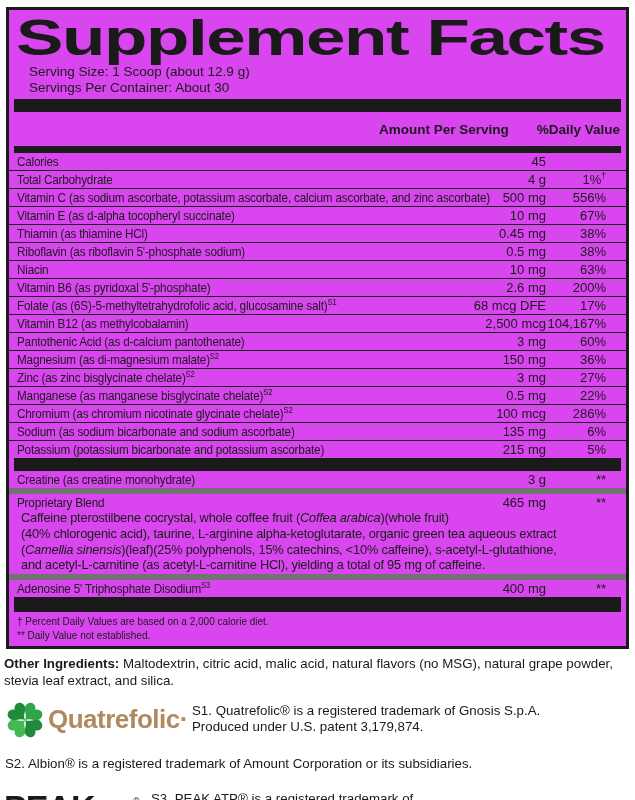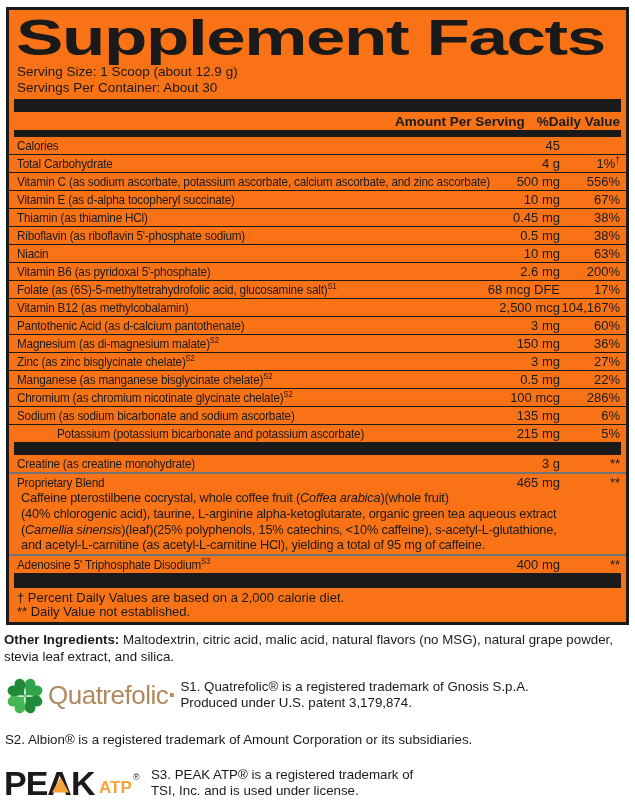--- a/index.html
+++ b/index.html
@@ -1,59 +1,59 @@
 <!DOCTYPE html>
 <html><head>
 <meta charset="utf-8">
 <style>
   html,body{margin:0;padding:0;}
   body{
     width:635px;height:800px;background:#ffffff;color:#1a1a1a;
     font-family:"Liberation Sans",sans-serif;overflow:hidden;
   }
   .facts-box{
-    margin:7px 6px 0 6px;border:3px solid #1a1a1a;background:#f97316;
+    margin:7px 6px 0 6px;border:3px solid #1a1a1a;background:#d946ef;
   }
   .title{
     font-weight:bold;font-size:50px;line-height:52px;letter-spacing:-1px;
     white-space:nowrap;padding:2px 0 0 5px;
     transform:scaleX(1.42);transform-origin:0 50%;
   }
-  .serv{font-size:13.5px;line-height:16px;padding-left:8px;}
+  .serv{font-size:13.5px;line-height:16px;padding-left:20px;}
   .serv:last-of-type{padding-bottom:3px;}
   .bar{background:#1a1a1a;margin:0 5px;}
   .b1{height:13px;margin-top:3px;}
   .b2{height:7px;}
   .b3{height:13px;}
   .b4{height:15px;}
   .head-row{
-    display:flex;justify-content:flex-end;align-items:center;gap:12px;
-    font-weight:bold;font-size:13.5px;height:18px;padding:0 6px;
+    display:flex;justify-content:flex-end;align-items:center;gap:28px;
+    font-weight:bold;font-size:13.5px;height:18px;padding:8px 6px;
   }
   .row{
     display:flex;align-items:center;font-size:13px;line-height:17px;
-    padding:0 6px 0 8px;border-bottom:1px solid #1a1a1a;
+    padding:0 20px 0 8px;border-bottom:1px solid #1a1a1a;
   }
   .nm{flex:1;white-space:nowrap;letter-spacing:-0.2px;transform:scaleX(0.90);transform-origin:0 50%;min-width:0;}
   .amt{width:110px;text-align:right;white-space:nowrap;flex:none;}
   .dv{width:60px;display:flex;justify-content:flex-end;white-space:nowrap;flex:none;}
   sup{font-size:8.5px;line-height:0;vertical-align:super;}
-  #rows1 .row:last-child{border-bottom:none;margin-left:40px;}
-  .rowgroup{border-bottom:2px solid #737373;}
+  #rows1 .row:last-child{border-bottom:none;}
+  .rowgroup{border-bottom:6px solid #737373;}
   .rowgroup .row{border-bottom:none;}
   #rows2 .rowgroup:last-child{border-bottom:none;}
   .subline{font-size:12.8px;line-height:14.8px;padding:0 6px 1px 12px;white-space:nowrap;letter-spacing:-0.2px;}
   .fnotes{padding:3px 6px 3px 8px;}
-  .fnote{font-size:13px;line-height:14px;}
+  .fnote{font-size:10px;line-height:14px;}
   .below{padding:0 3px 0 4px;}
   .other-ing{margin-top:6px;font-size:13.3px;line-height:17px;}
   .other-ing b{font-weight:bold;}
   .tm-block{display:flex;align-items:center;margin-top:9px;}
   .q-wordmark{
-    font-weight:normal;font-size:26px;letter-spacing:-0.5px;color:#b1895f;
+    font-weight:bold;font-size:26px;letter-spacing:-0.5px;color:#b1895f;
     margin-left:2px;white-space:nowrap;
   }
   .q-dot{font-size:26px;color:#b1895f;position:relative;top:-7px;font-weight:bold;}
   .tm-text{font-size:13.3px;line-height:16.5px;margin-left:5px;}
   .albion-line{margin-top:16px;font-size:13.3px;line-height:16px;padding-left:1px;}
   .peak-block{margin-top:16px;}
   .peak-logo{flex:none;}
 </style>
 </head>
 <body>

